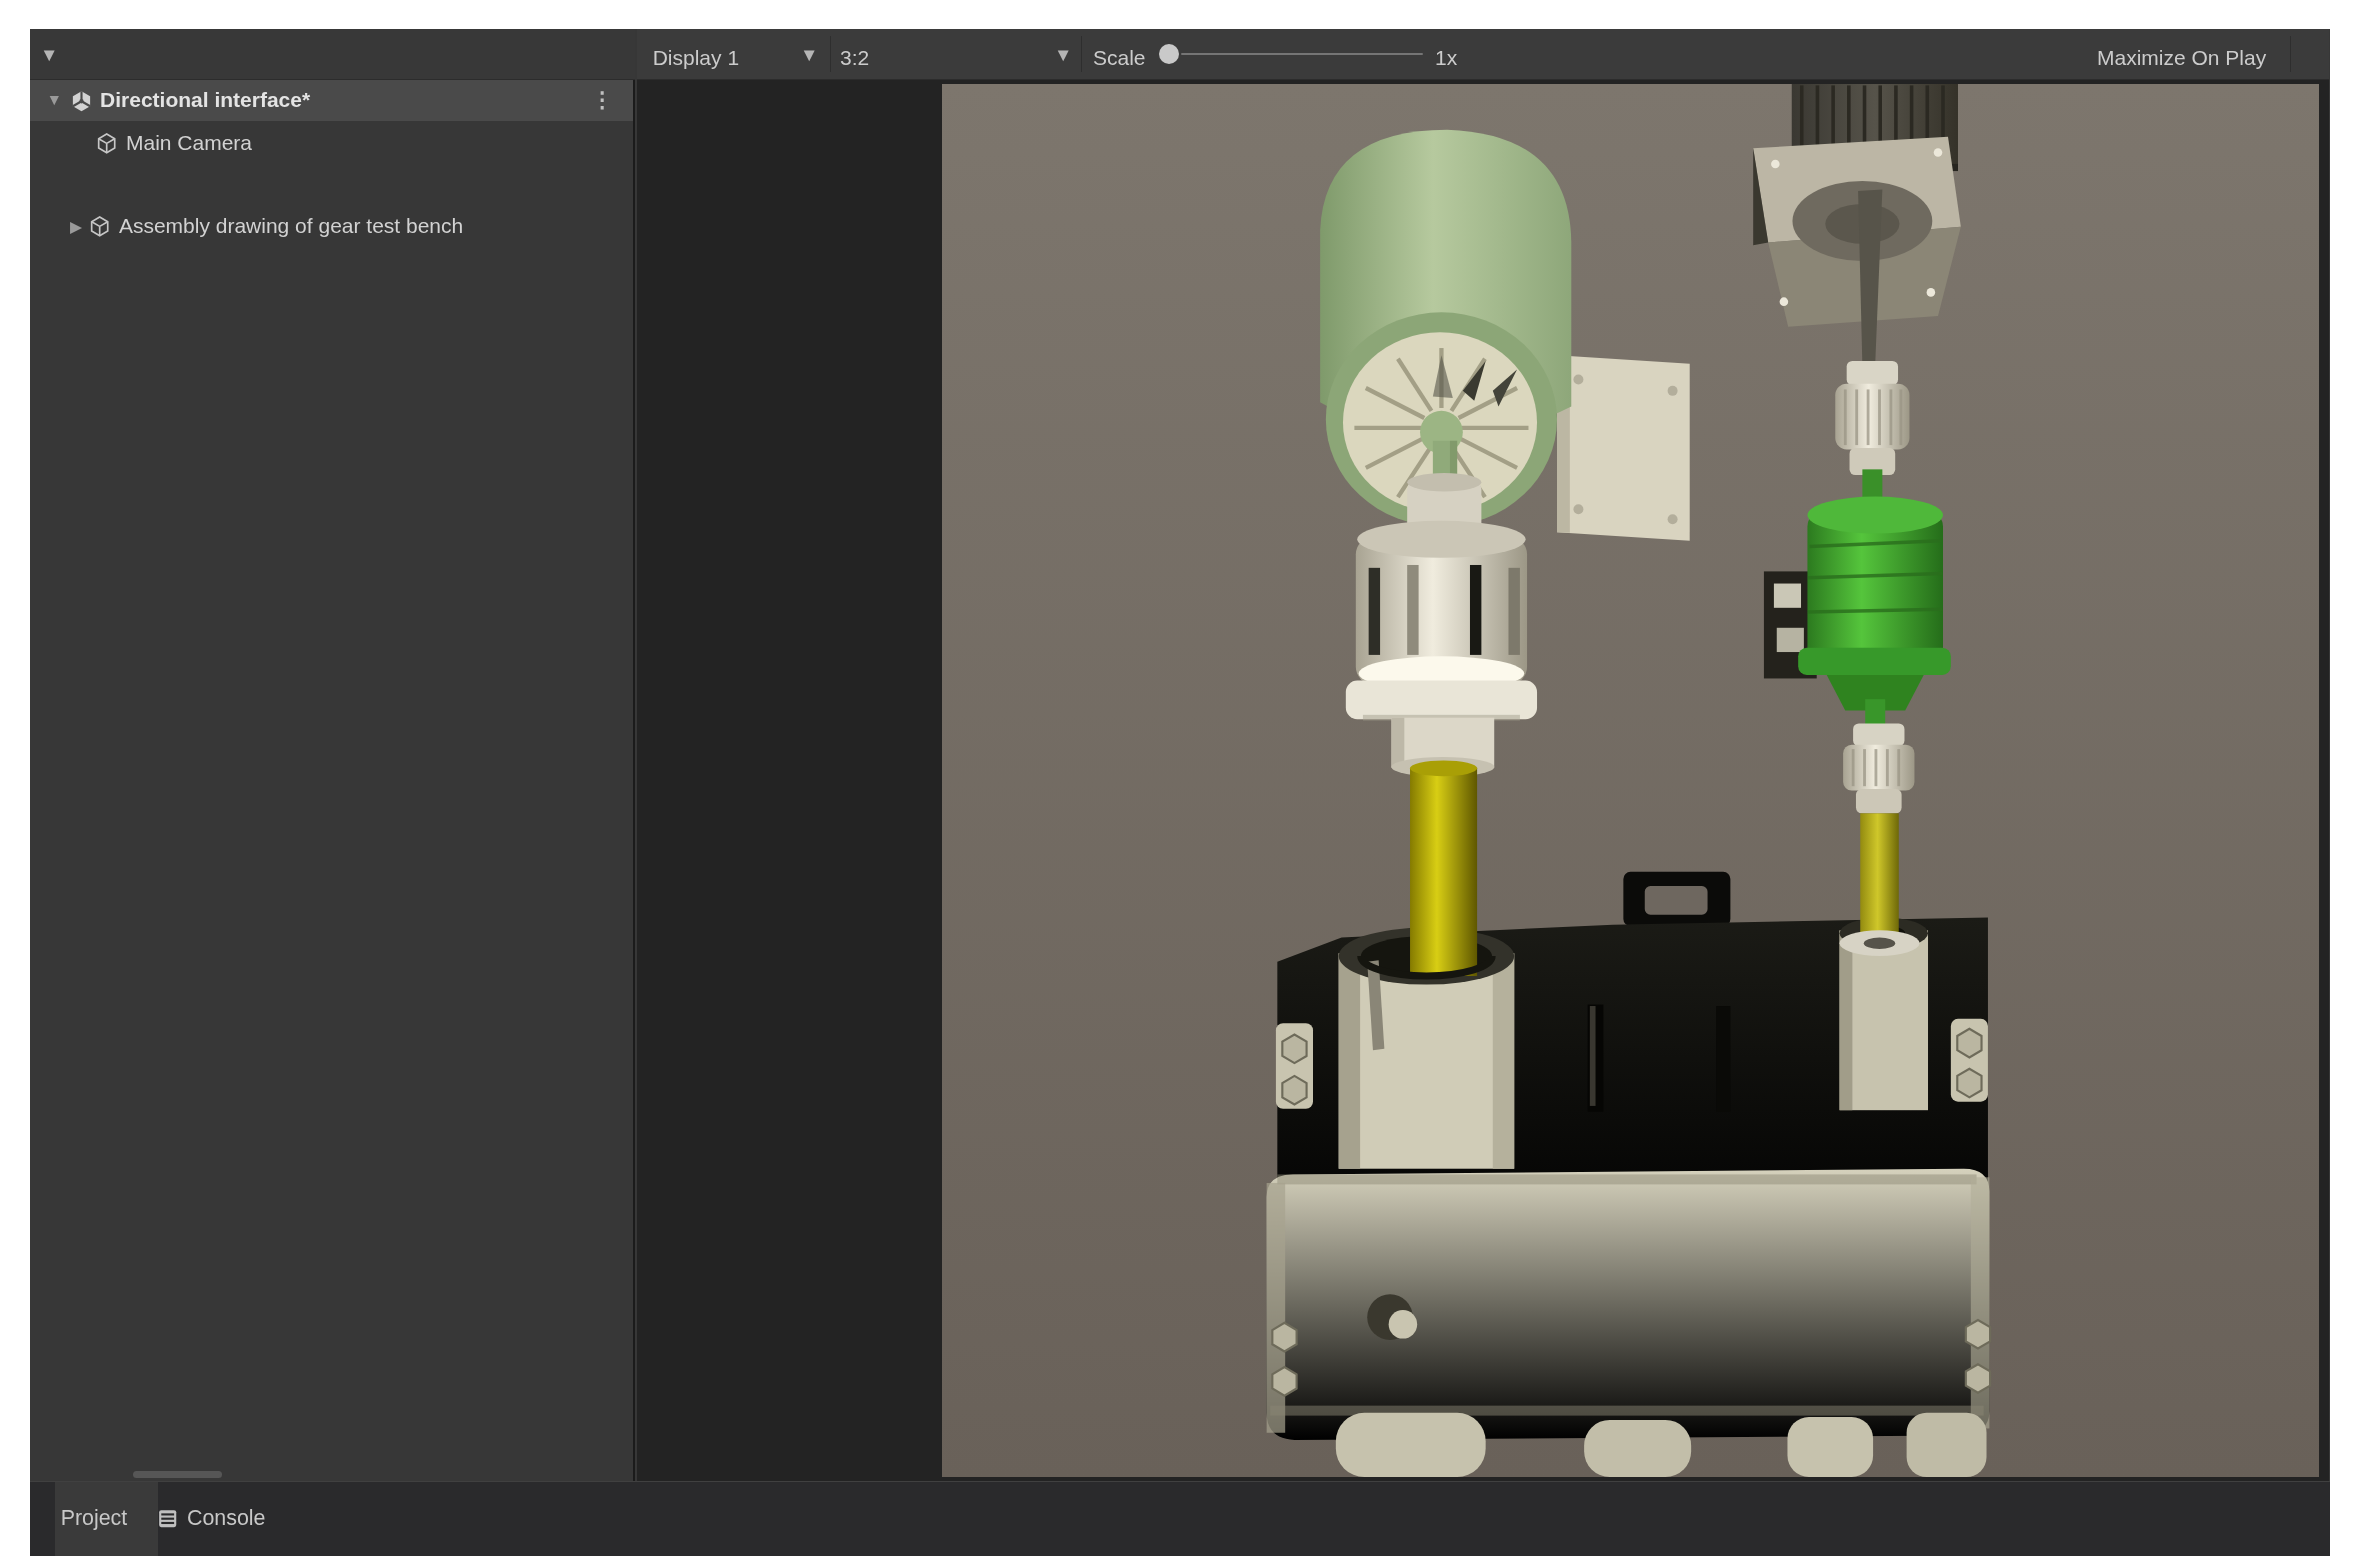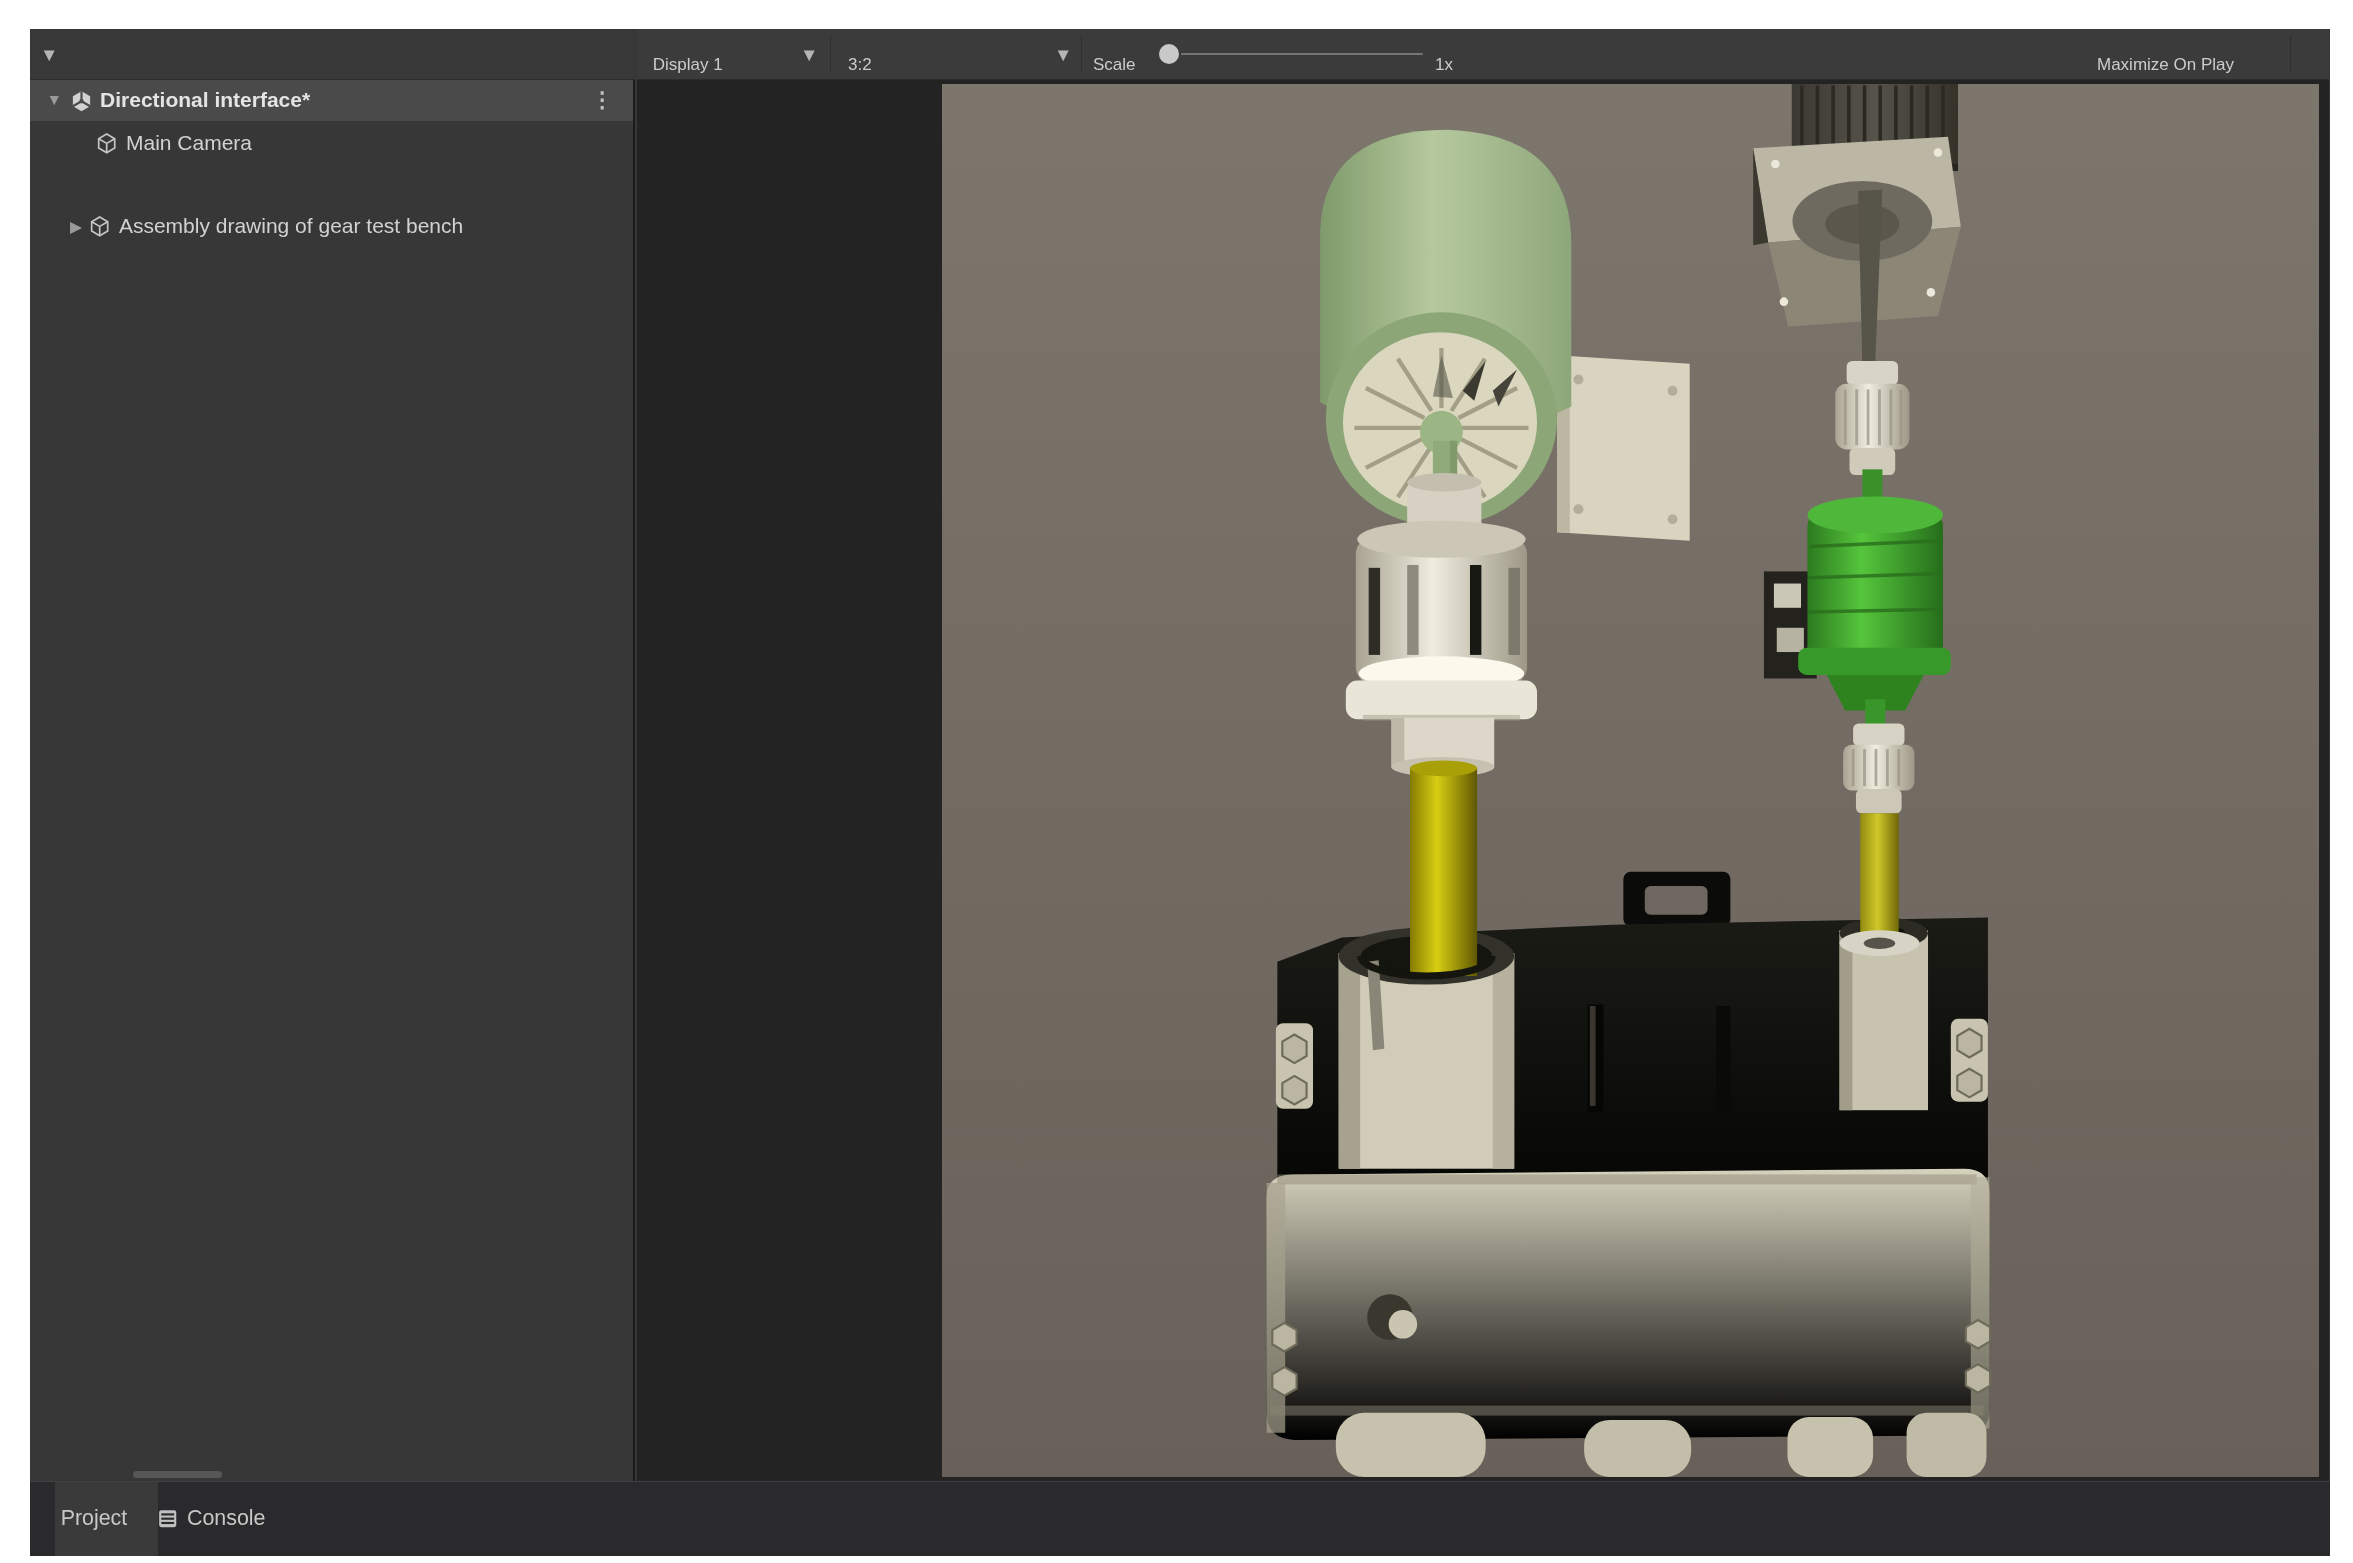--- a/index.html
+++ b/index.html
@@ -12,21 +12,21 @@
             border-bottom:1.4px solid #2c2c2c;box-sizing:border-box;}
   .gtoolbar{position:absolute;left:607px;top:0;width:1692px;height:51px;background:#3b3b3b;
             border-bottom:1.4px solid #2c2c2c;box-sizing:border-box;overflow:hidden;}
   .caret{position:absolute;color:#b5b5b5;font-size:18.6px;line-height:51px;}
   .searchbox{position:absolute;left:48px;top:7.8px;width:551px;height:34px;background:#282828;
              border:0.7px solid #1f1f1f;border-radius:8.6px;box-sizing:border-box;
              display:flex;align-items:center;gap:8.6px;padding:0 10px;}
   .searchbox input{background:transparent;border:none;outline:none;color:#bdbdbd;
                    font-size:19px;font-family:"Liberation Sans",sans-serif;width:100%;}
   .searchbox input::placeholder{color:#808080;}
-  .tb-text{position:absolute;top:11px;height:50px;line-height:50px;color:#cccccc;font-size:17px;white-space:nowrap;}
+  .tb-text{position:absolute;top:4px;height:50px;line-height:50px;color:#cccccc;font-size:21px;white-space:nowrap;}
   .tb-div{position:absolute;top:7.1px;height:36px;width:1.4px;background:#2e2e2e;}
   .slider-track{position:absolute;top:24px;height:2.9px;background:#757575;border-radius:1.4px;}
   .slider-knob{position:absolute;top:15.7px;width:20px;height:20px;border-radius:50%;background:#c9c9c9;}
 
   
   .hierarchy{position:absolute;left:0;top:51px;width:605px;height:1401px;background:#373737;
              border-right:2.1px solid #1b1b1b;box-sizing:border-box;overflow:hidden;}
   .hrow{position:absolute;left:0;width:100%;height:41px;display:flex;align-items:center;color:#d2d2d2;font-size:21px;}
   .hrow .fold{width:20px;text-align:center;color:#9a9a9a;font-size:15.7px;flex:none;}
   .hrow .lbl{white-space:nowrap;}
@@ -51,21 +51,21 @@
 <div id="app">
 
   <div class="htoolbar">
     <span class="caret" style="left:10px;">▼</span>
   </div>
 
   <div class="gtoolbar">
     <span class="tb-text" style="left:15.7px;">Display 1</span>
     <span class="caret" style="left:163px;">▼</span>
     <div class="tb-div" style="left:193px;"></div>
-    <span class="tb-text" style="left:203px;margin-left:8px;">3:2</span>
+    <span class="tb-text" style="left:203px;">3:2</span>
     <span class="caret" style="left:417px;">▼</span>
     <div class="tb-div" style="left:444px;"></div>
     <span class="tb-text" style="left:456px;">Scale</span>
     <div class="slider-knob" style="left:522px;"></div>
     <div class="slider-track" style="left:544px;width:242px;"></div>
     <span class="tb-text" style="left:798px;">1x</span>
     <span class="tb-text" style="left:1460px;">Maximize On Play</span>
     <div class="tb-div" style="left:1653px;"></div>
     <span class="tb-text" style="left:1662px;margin-left:40px;">Mu</span>
   </div>

